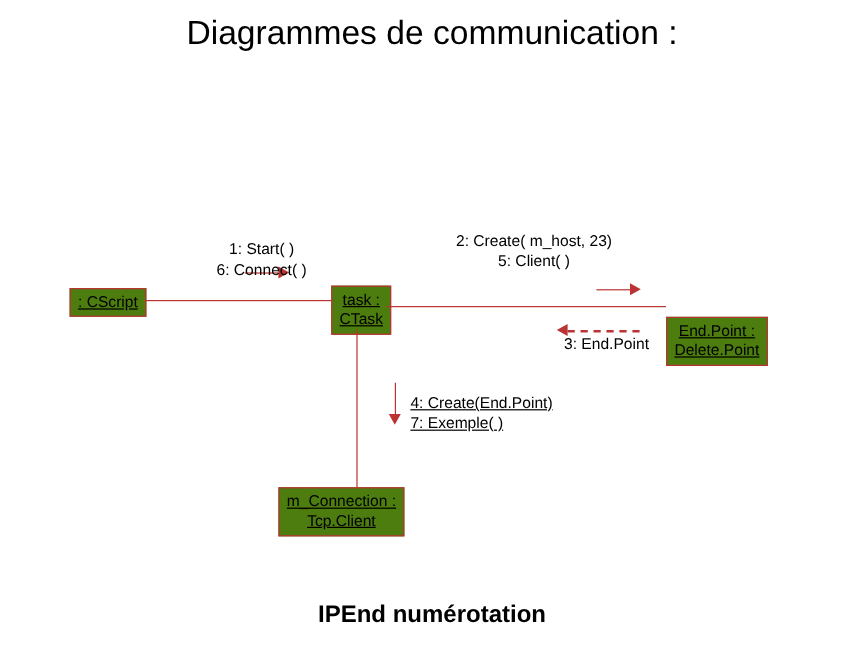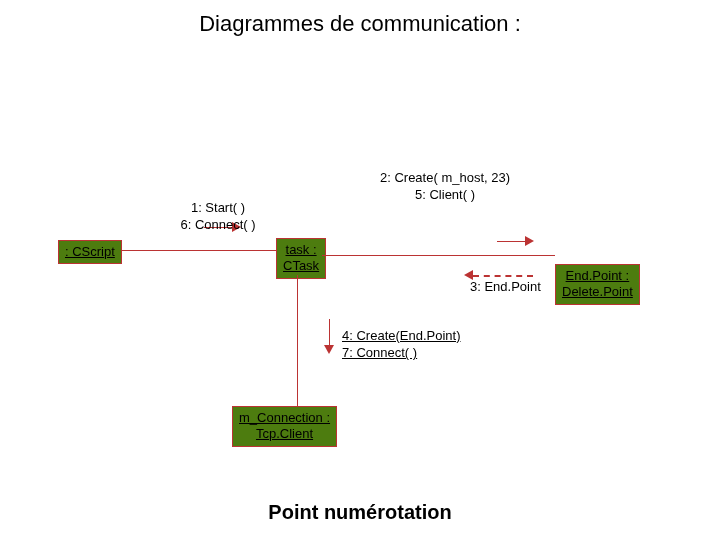--- a/index.html
+++ b/index.html
@@ -10,21 +10,21 @@
     background: #fff;
     font-family: Arial, Helvetica, sans-serif;
     position: relative;
   }
   .title {
     position: absolute;
     top: 10px;
     left: 0;
     right: 0;
     text-align: center;
-    font-size: 22px;
+    font-size: 28px;
     color: #000;
     line-height: 1.25;
   }
   .caption {
     position: absolute;
     bottom: 16px;
     left: 0;
     right: 0;
     text-align: center;
     font-size: 20px;
@@ -101,35 +101,35 @@
 <div class="line h" style="left:204px; top:227px; width:28px;"></div>
 <div class="msg" style="left:158px; top:188px; width:120px;margin-top:12px;">
   <span>1: Start( )</span><br>
   <span>6: Connect( )</span>
 </div>
 
 <div class="line h" style="left:322px; top:255px; width:233px;"></div>
 
 <div class="arrow right" style="left:525px; top:236px;"></div>
 <div class="line h" style="left:497px; top:241px; width:28px;"></div>
-<div class="msg" style="left:360px; top:170px; width:170px;">
+<div class="msg" style="left:360px; top:193px; width:170px;">
   <span>2: Create( m_host, 23)</span><br>
   <span>5: Client( )</span>
 </div>
 
 <div class="dashed" style="left:473px; top:275px; width:60px;"></div>
 <div class="arrow left" style="left:464px; top:270px;"></div>
 <div class="msg" style="left:470px; top:279px;">
   <span>3: End.Point</span>
 </div>
 
 <div class="line v" style="left:297px; top:275px; height:131px;"></div>
 
 <div class="line v" style="left:329px; top:319px; height:26px;"></div>
 <div class="arrow down" style="left:324px; top:345px;"></div>
 <div class="msg" style="left:342px; top:328px; text-align:left;text-decoration:underline;">
   <span>4: Create(End.Point)</span><br>
-  <span>7: Connect( )</span>
+  <span>7: Exemple( )</span>
 </div>
 
 <div class="caption">
-  <span>Point numérotation</span>
+  <span>IPEnd numérotation</span>
 </div>
 
 </body></html>

